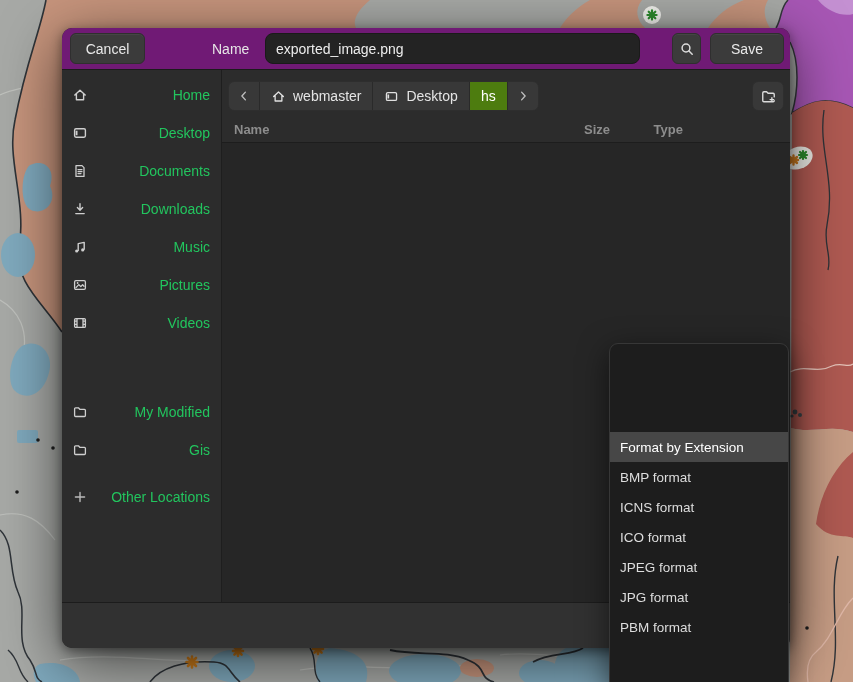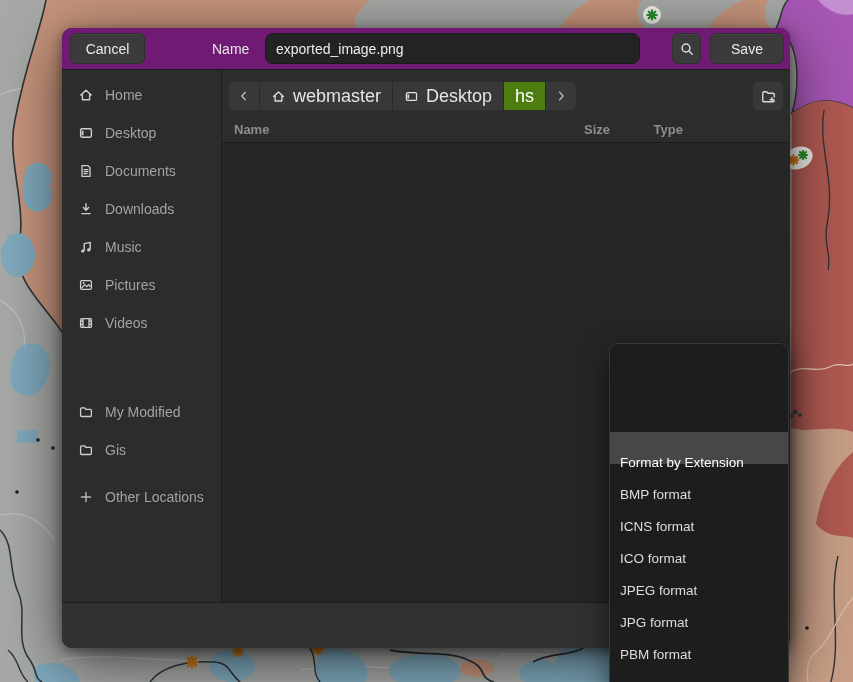--- a/index.html
+++ b/index.html
@@ -43,40 +43,40 @@
     color:#ededed; font-size:14px; padding:0 10px;
     font-family:"Liberation Sans", sans-serif; outline:none;
   }
 
   
   .sidebar {
     position:absolute; left:0; top:42px; width:160px; height:532px;
     background:#2c2c2c; border-right:1px solid #1e1e1e;
   }
   .side-row {
-    position:absolute; left:6px; width:148px; height:38px;
+    position:absolute; left:0; width:148px; height:38px;
     display:flex; align-items:center; gap:11px; padding-left:10px;
-    border-radius:6px; color:#a3a3a3; font-size:14px; cursor:default;
+    border-radius:6px; color:#22c55e; font-size:14px; cursor:default;justify-content:space-between;
   }
   .side-row .ic { width:16px; height:16px; flex:0 0 16px; display:flex; }
 
   
   .content-top {
     position:absolute; left:160px; top:42px; width:568px; height:73px;
     background:#2c2c2c; border-bottom:1px solid #1d1d1d;
   }
   .pathbar-group {
     position:absolute; left:6px; top:11px; height:30px;
     display:flex; align-items:stretch;
     background:#383838; border-radius:6px; overflow:hidden;
     border:1px solid #2e2e2e;
   }
   .crumb {
     display:flex; align-items:center; gap:7px; padding:0 11px;
-    color:#e4e4e4; font-size:18px; border-right:1px solid #2a2a2a; cursor:default;
+    color:#e4e4e4; font-size:14px; border-right:1px solid #2a2a2a; cursor:default;
   }
   .crumb:last-child { border-right:none; }
   .crumb.nav { padding:0 8px; }
   .crumb.typed { background:#4d7c0f; color:#ffffff; min-width:38px; justify-content:center; }
   .newfolder-btn {
     position:absolute; right:6px; top:11px; width:32px; height:30px;
     background:#383838; border:1px solid #2e2e2e; border-radius:6px;
     display:flex; align-items:center; justify-content:center; cursor:default;
   }
   .cols { position:absolute; left:0; top:46px; width:568px; height:27px;
@@ -99,21 +99,21 @@
   }
 
   
   .format-menu {
     position:absolute; left:609px; top:343px; width:180px; height:350px; z-index:5;
     background:#1d1d1d; border:1px solid #373737; border-radius:9px;
     box-shadow:0 8px 30px rgba(0,0,0,.55); overflow:hidden;
     padding-top:88px;
   }
   .menu-item {
-    height:30px; line-height:30px; padding:16px 10px;
+    height:30px; line-height:30px; padding:1px 10px;
     color:#dddddd; font-size:13.5px; white-space:nowrap; cursor:default;
   }
   .menu-item.selected { background:#474747; color:#ffffff; }
 
   
   .ic svg, .crumb svg, .btn svg, .newfolder-btn svg, .col svg { display:block; }
 </style>
 </head>
 <body>
 

